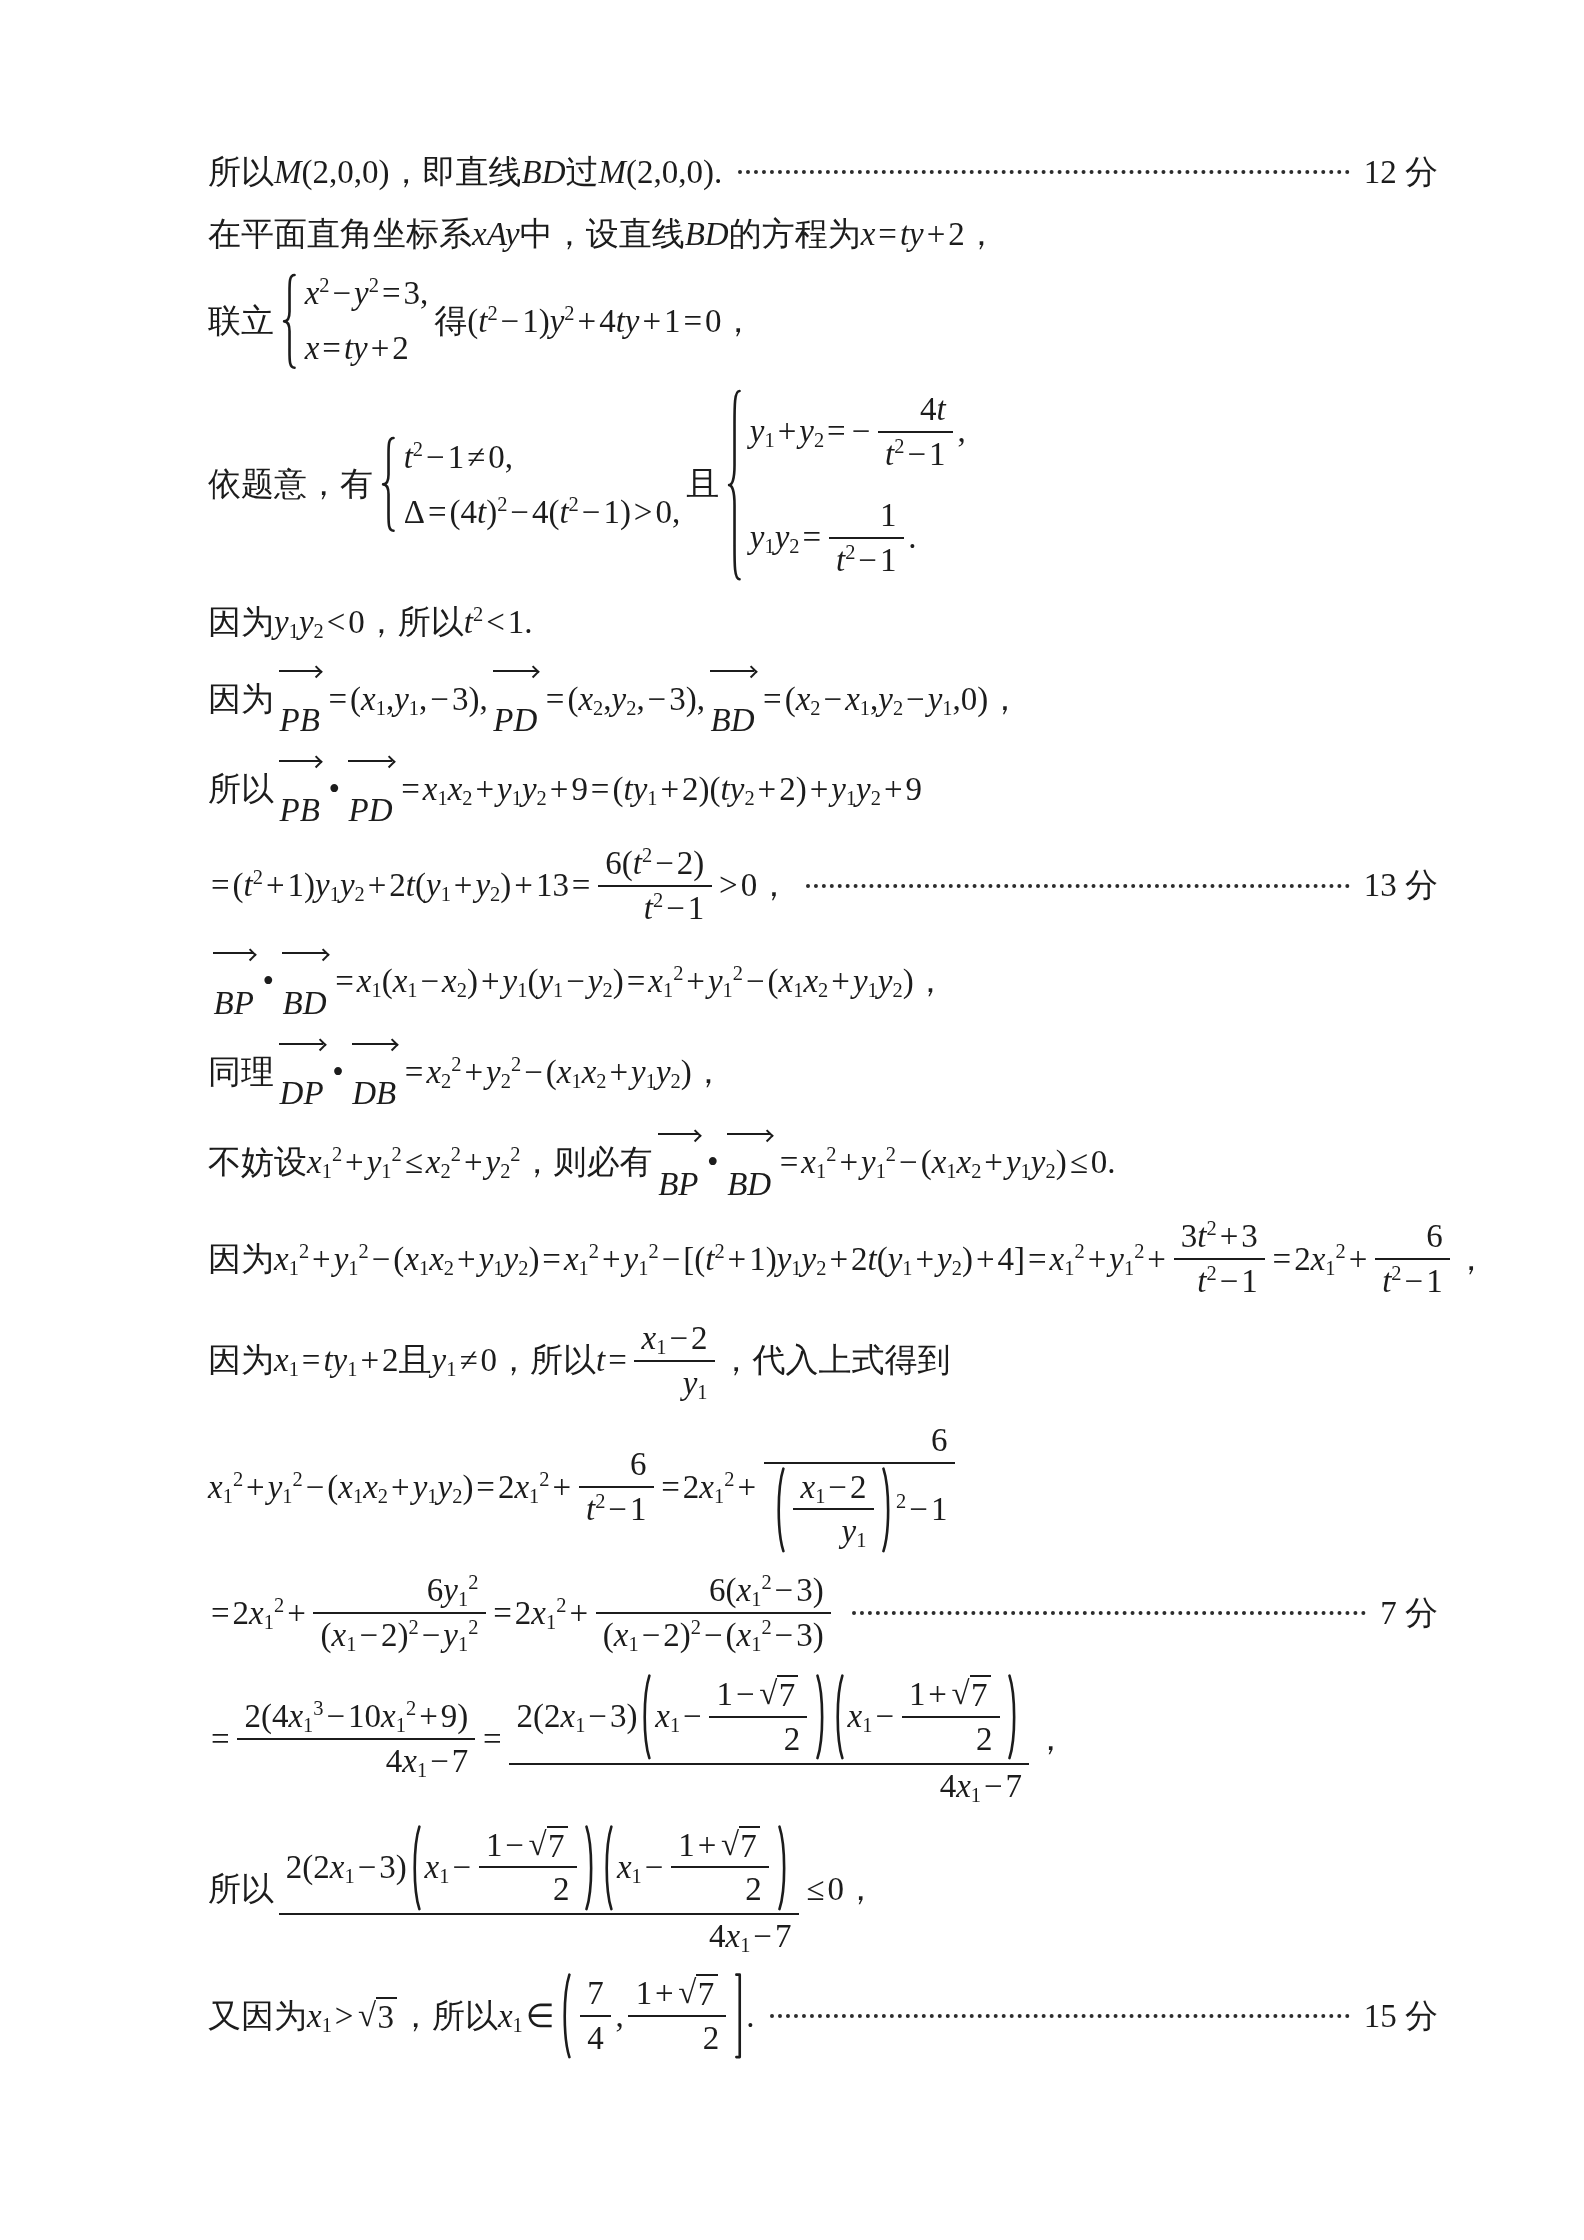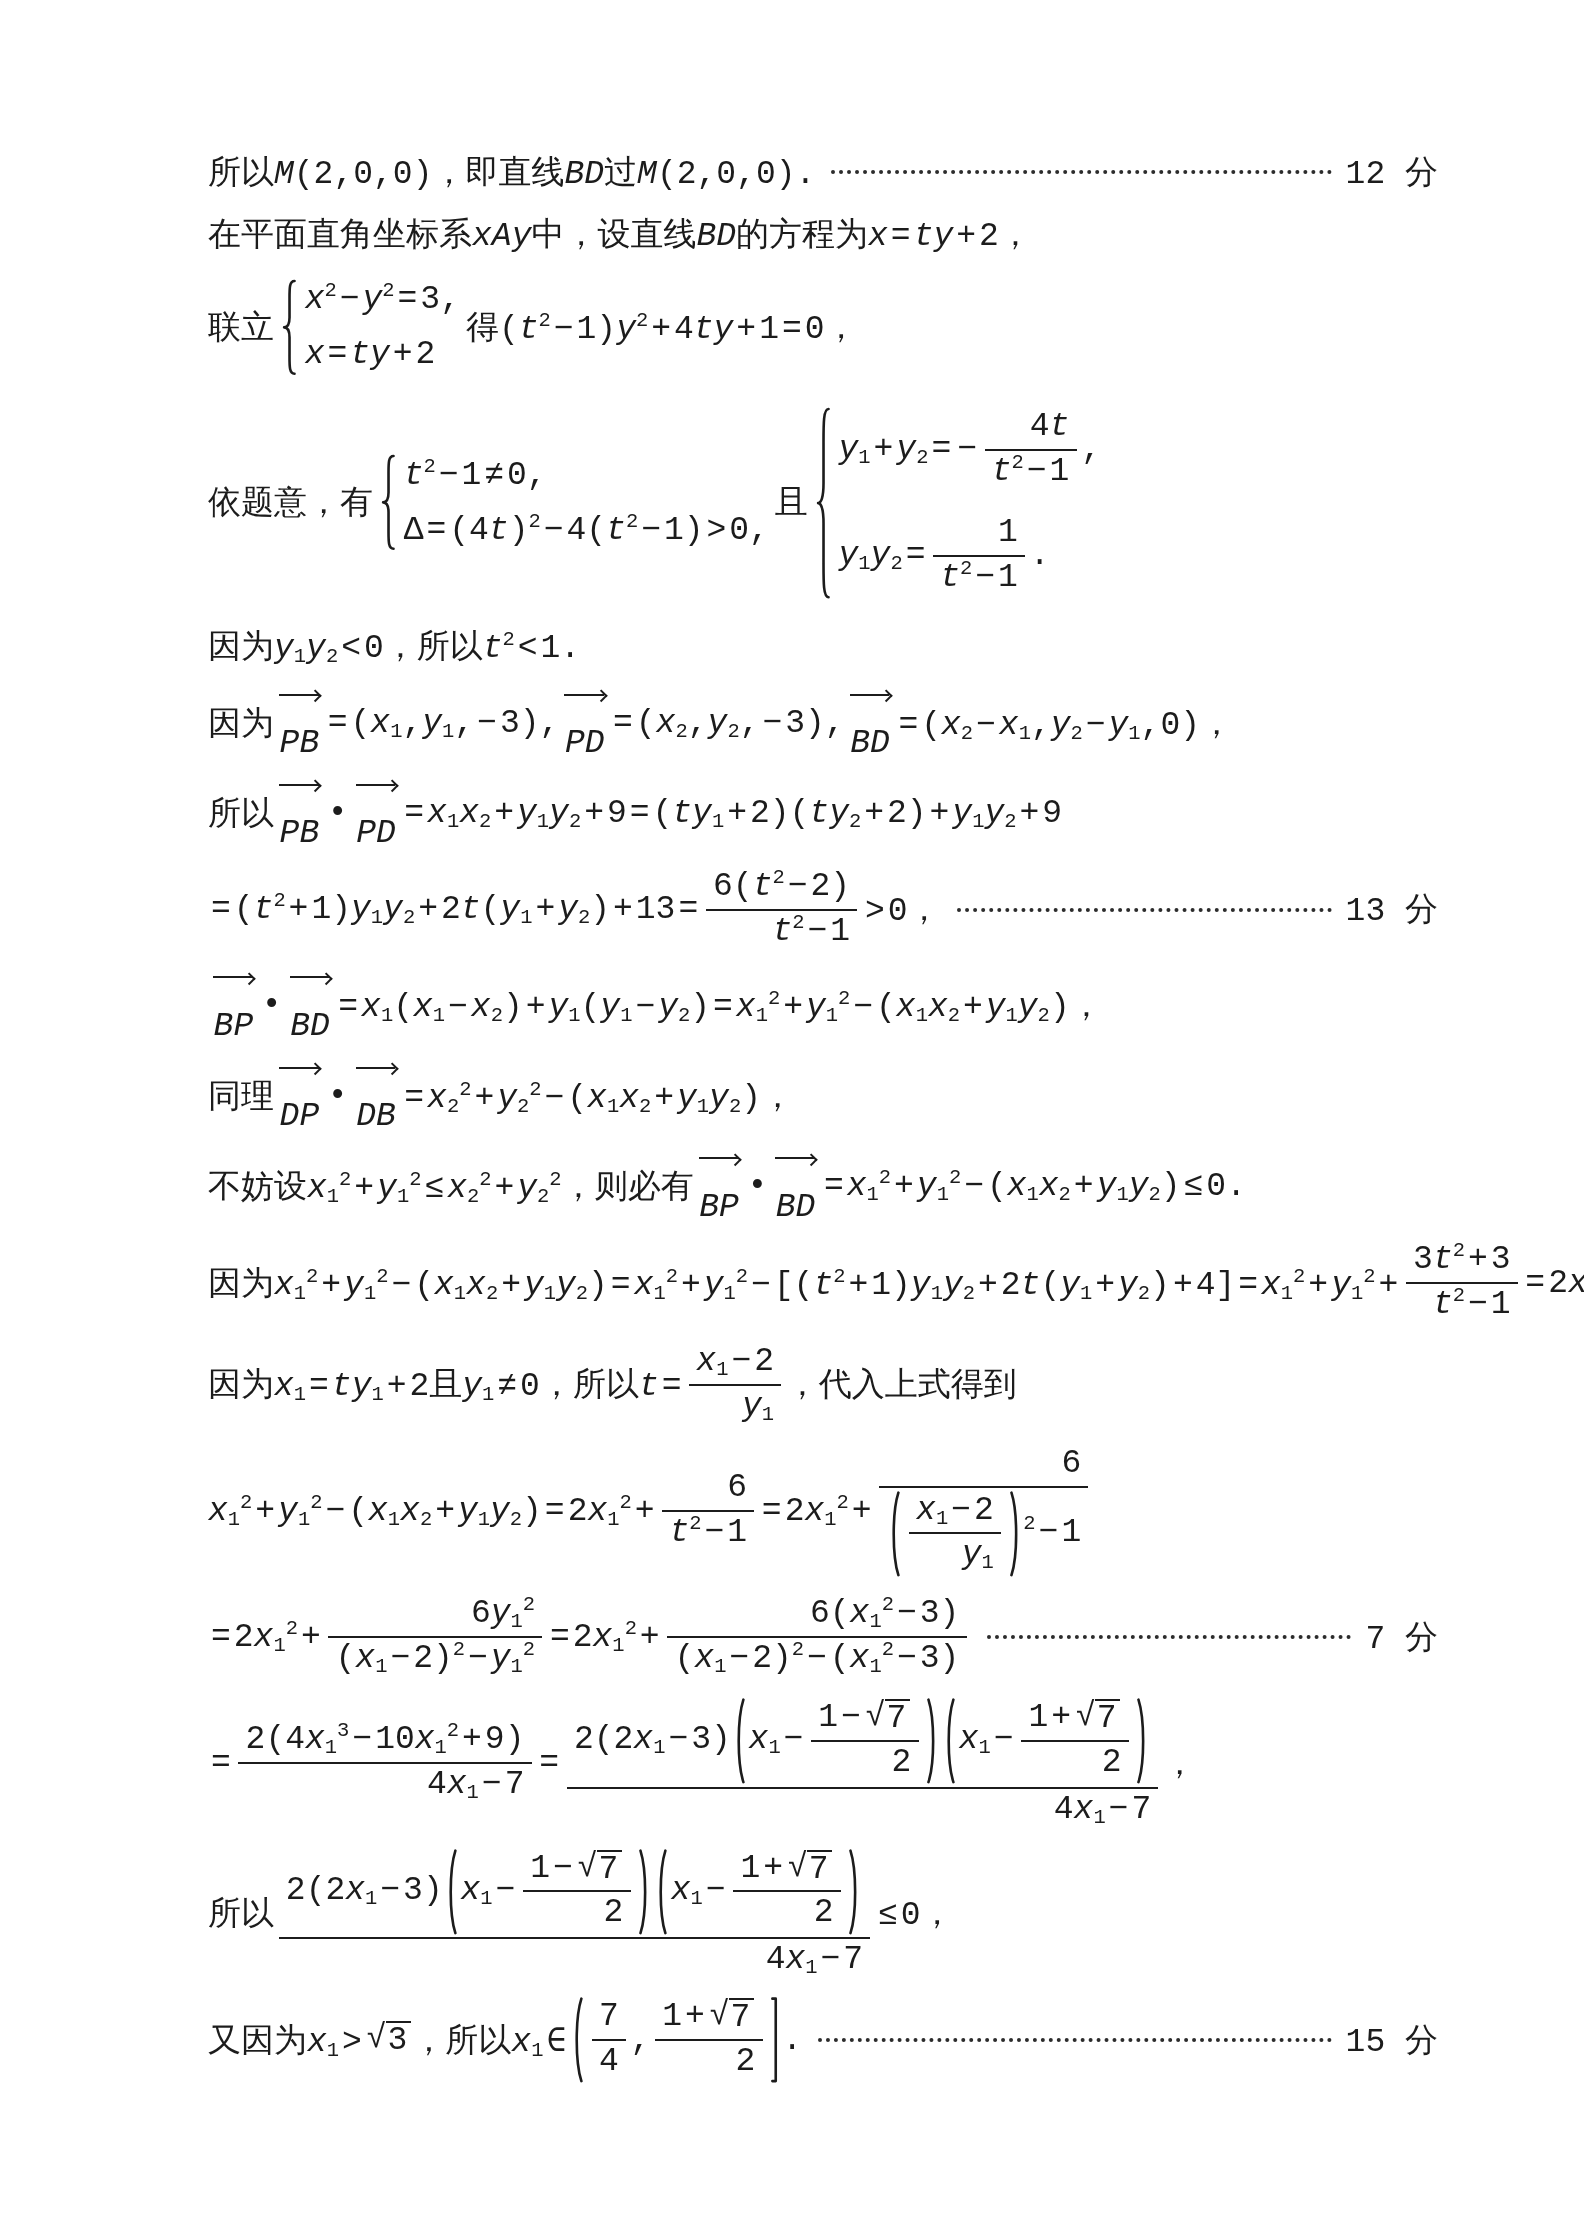--- a/index.html
+++ b/index.html
@@ -1,33 +1,33 @@
 <!DOCTYPE html>
 <html><head>
 <meta charset="utf-8">
 <style>
   html,body{margin:0;padding:0;background:#ffffff;}
   .page{position:relative;width:1584px;height:2240px;background:#ffffff;overflow:hidden;
-        font-family:Liberation Mono, monospace;color:#1c1c1c;}
+        font-family:Liberation Serif, serif;color:#1c1c1c;}
   .content{position:absolute;top:148px;left:208px;right:146px;}
   .line{display:flex;align-items:center;font-size:33px;margin-bottom:14px;min-height:48px;
         white-space:nowrap;}
   .m{display:inline;}
   .m i{font-style:italic;}
   .op{padding:0 0.09em;}
   sup,sub{font-size:0.62em;line-height:0;}
   sup{vertical-align:0.58em;}
   sub{vertical-align:-0.22em;}
   
   .frac{display:inline-flex;flex-direction:column;align-items:stretch;margin:0 0.14em;
         line-height:1.18;vertical-align:middle;}
   .fnum,.fden{display:flex;align-items:center;justify-content:flex-end;padding:0.06em 0.22em;}
   .fden{border-top:2.5px solid #1c1c1c;}
   
-  .cases{display:inline-flex;align-items:center;margin:6px 0.18em;}
+  .cases{display:inline-flex;align-items:center;margin:0 0.18em;}
   .cases-rows{display:flex;flex-direction:column;align-items:flex-start;row-gap:0.55em;
               padding:0.1em 0 0.1em 0.2em;}
   .cases-row{display:flex;align-items:center;}
   
   .sdel{align-self:stretch;width:0.42em;min-height:1.25em;display:block;}
   .sdel.wide{width:0.55em;}
   .sdel.narrow{width:0.34em;}
   .fence{display:inline-flex;align-items:center;margin:0 0.06em;}
   .fence-b{display:flex;align-items:center;padding:0 0.06em;}
   

